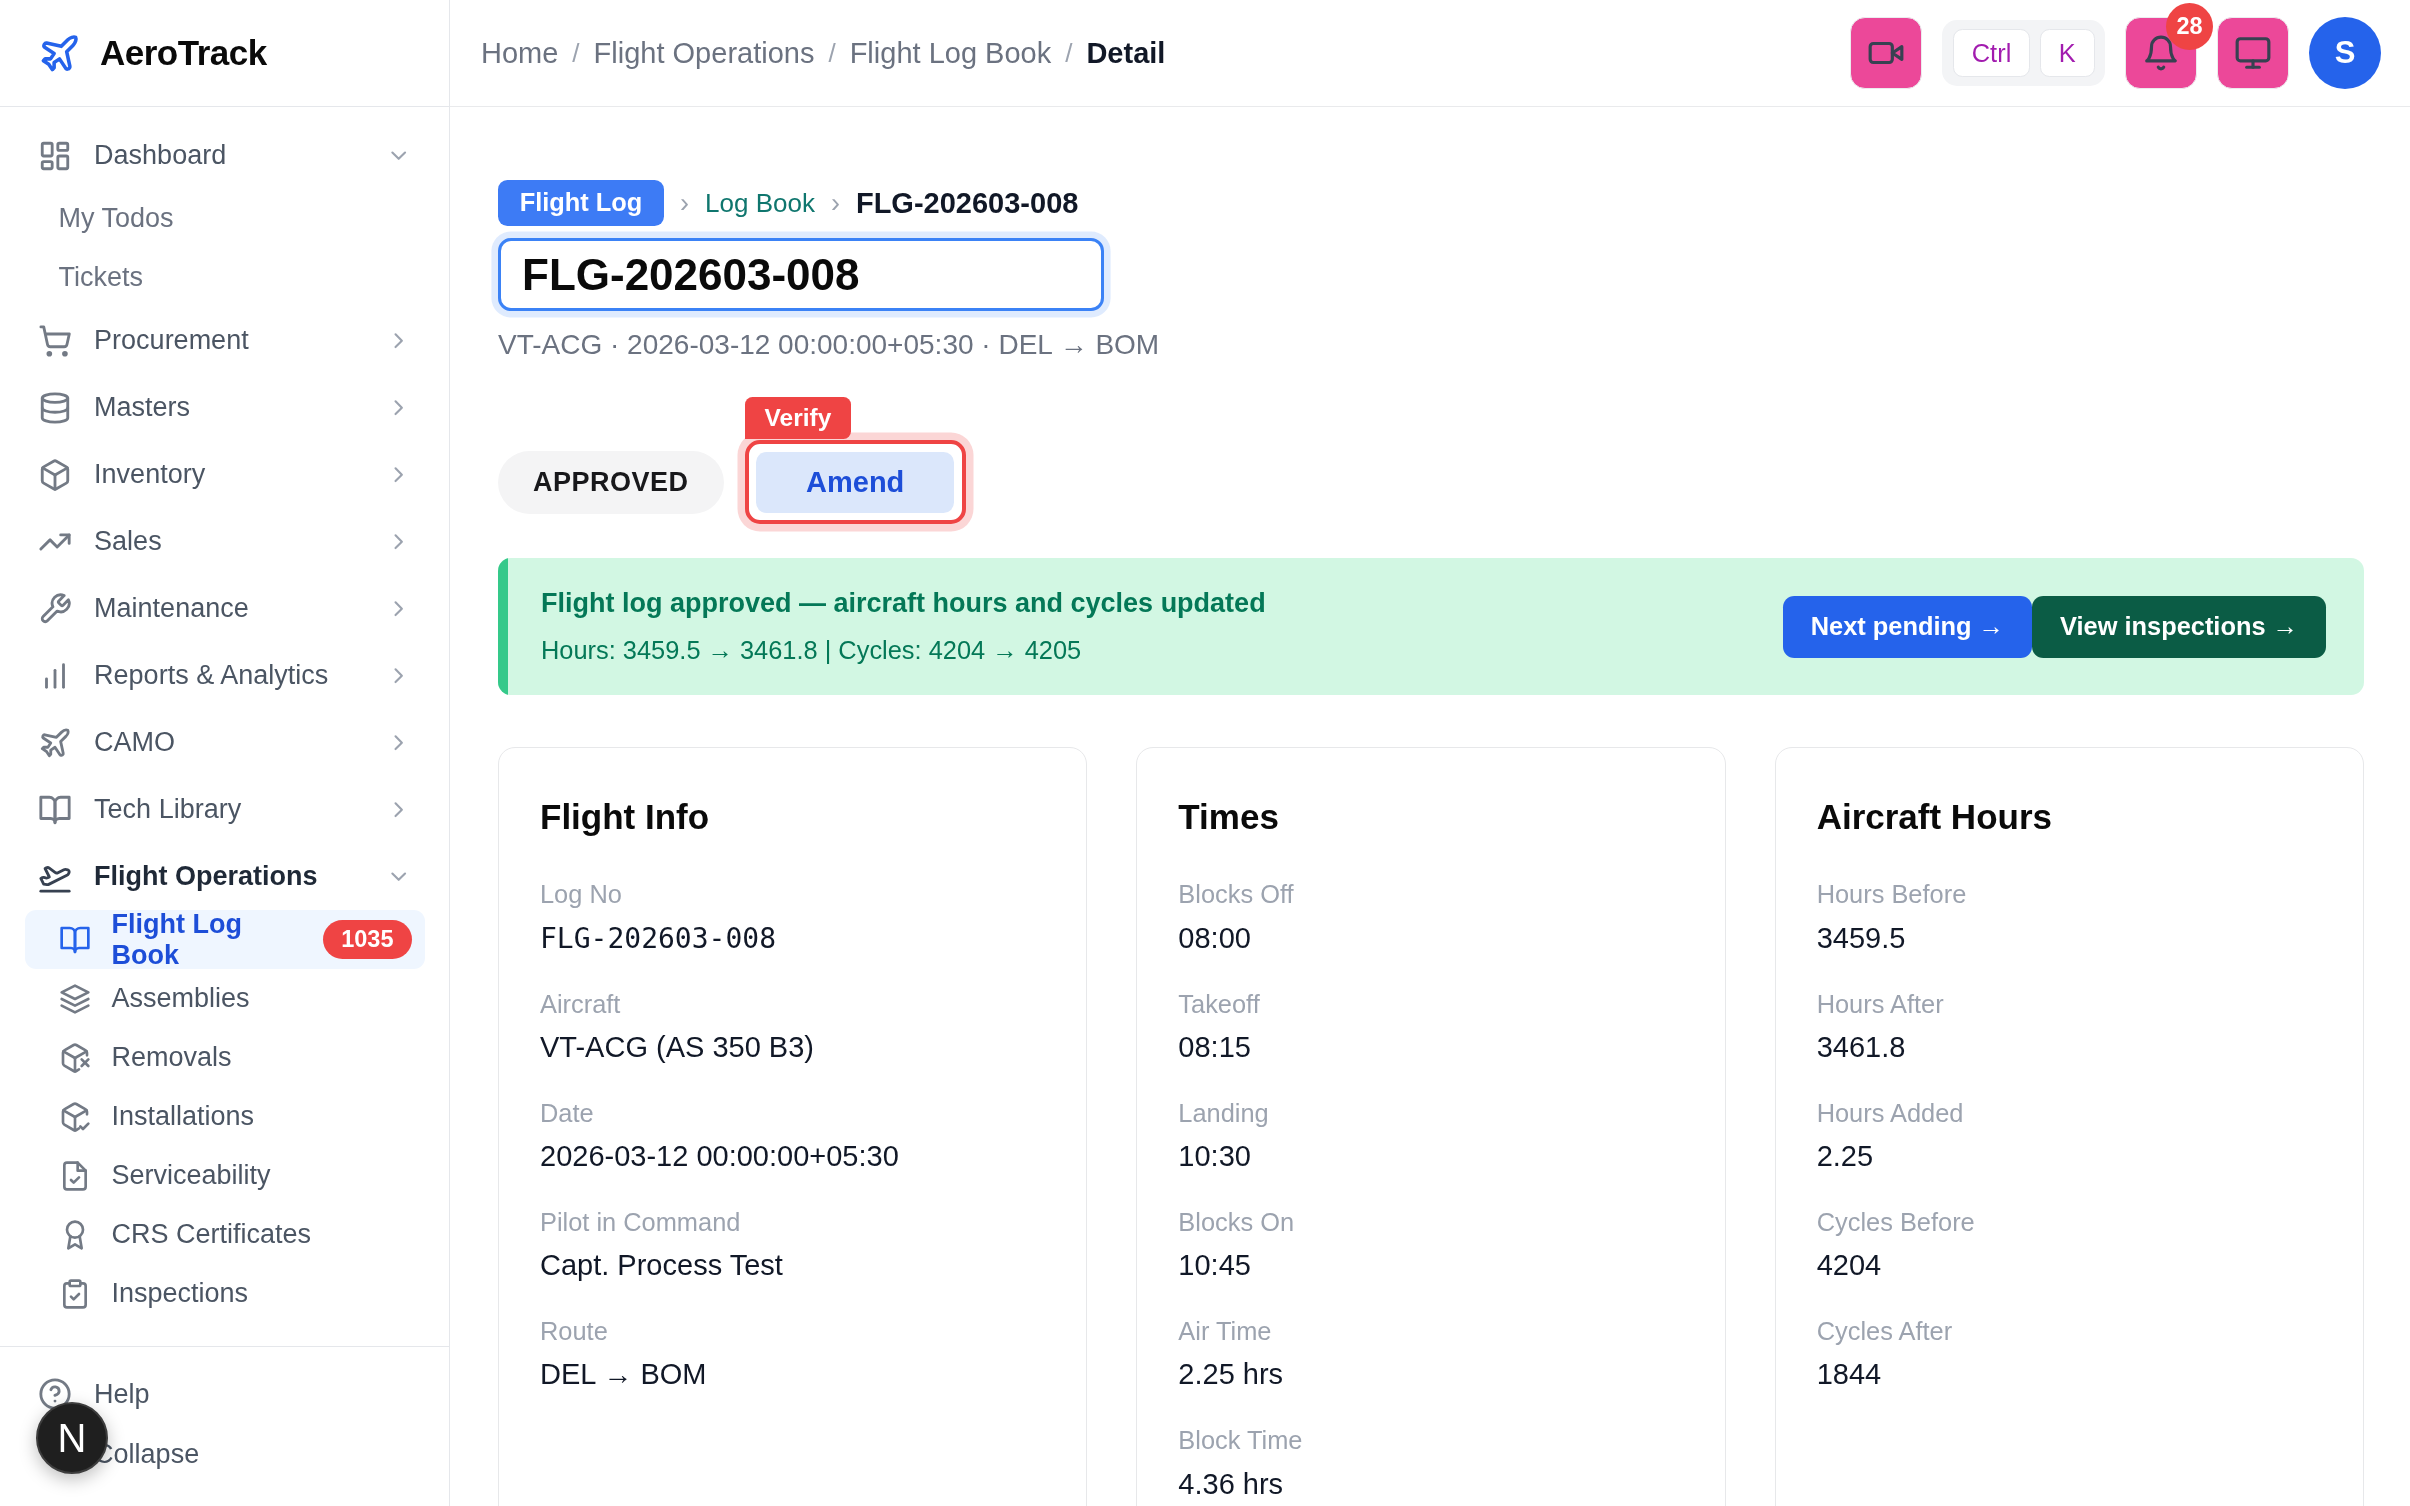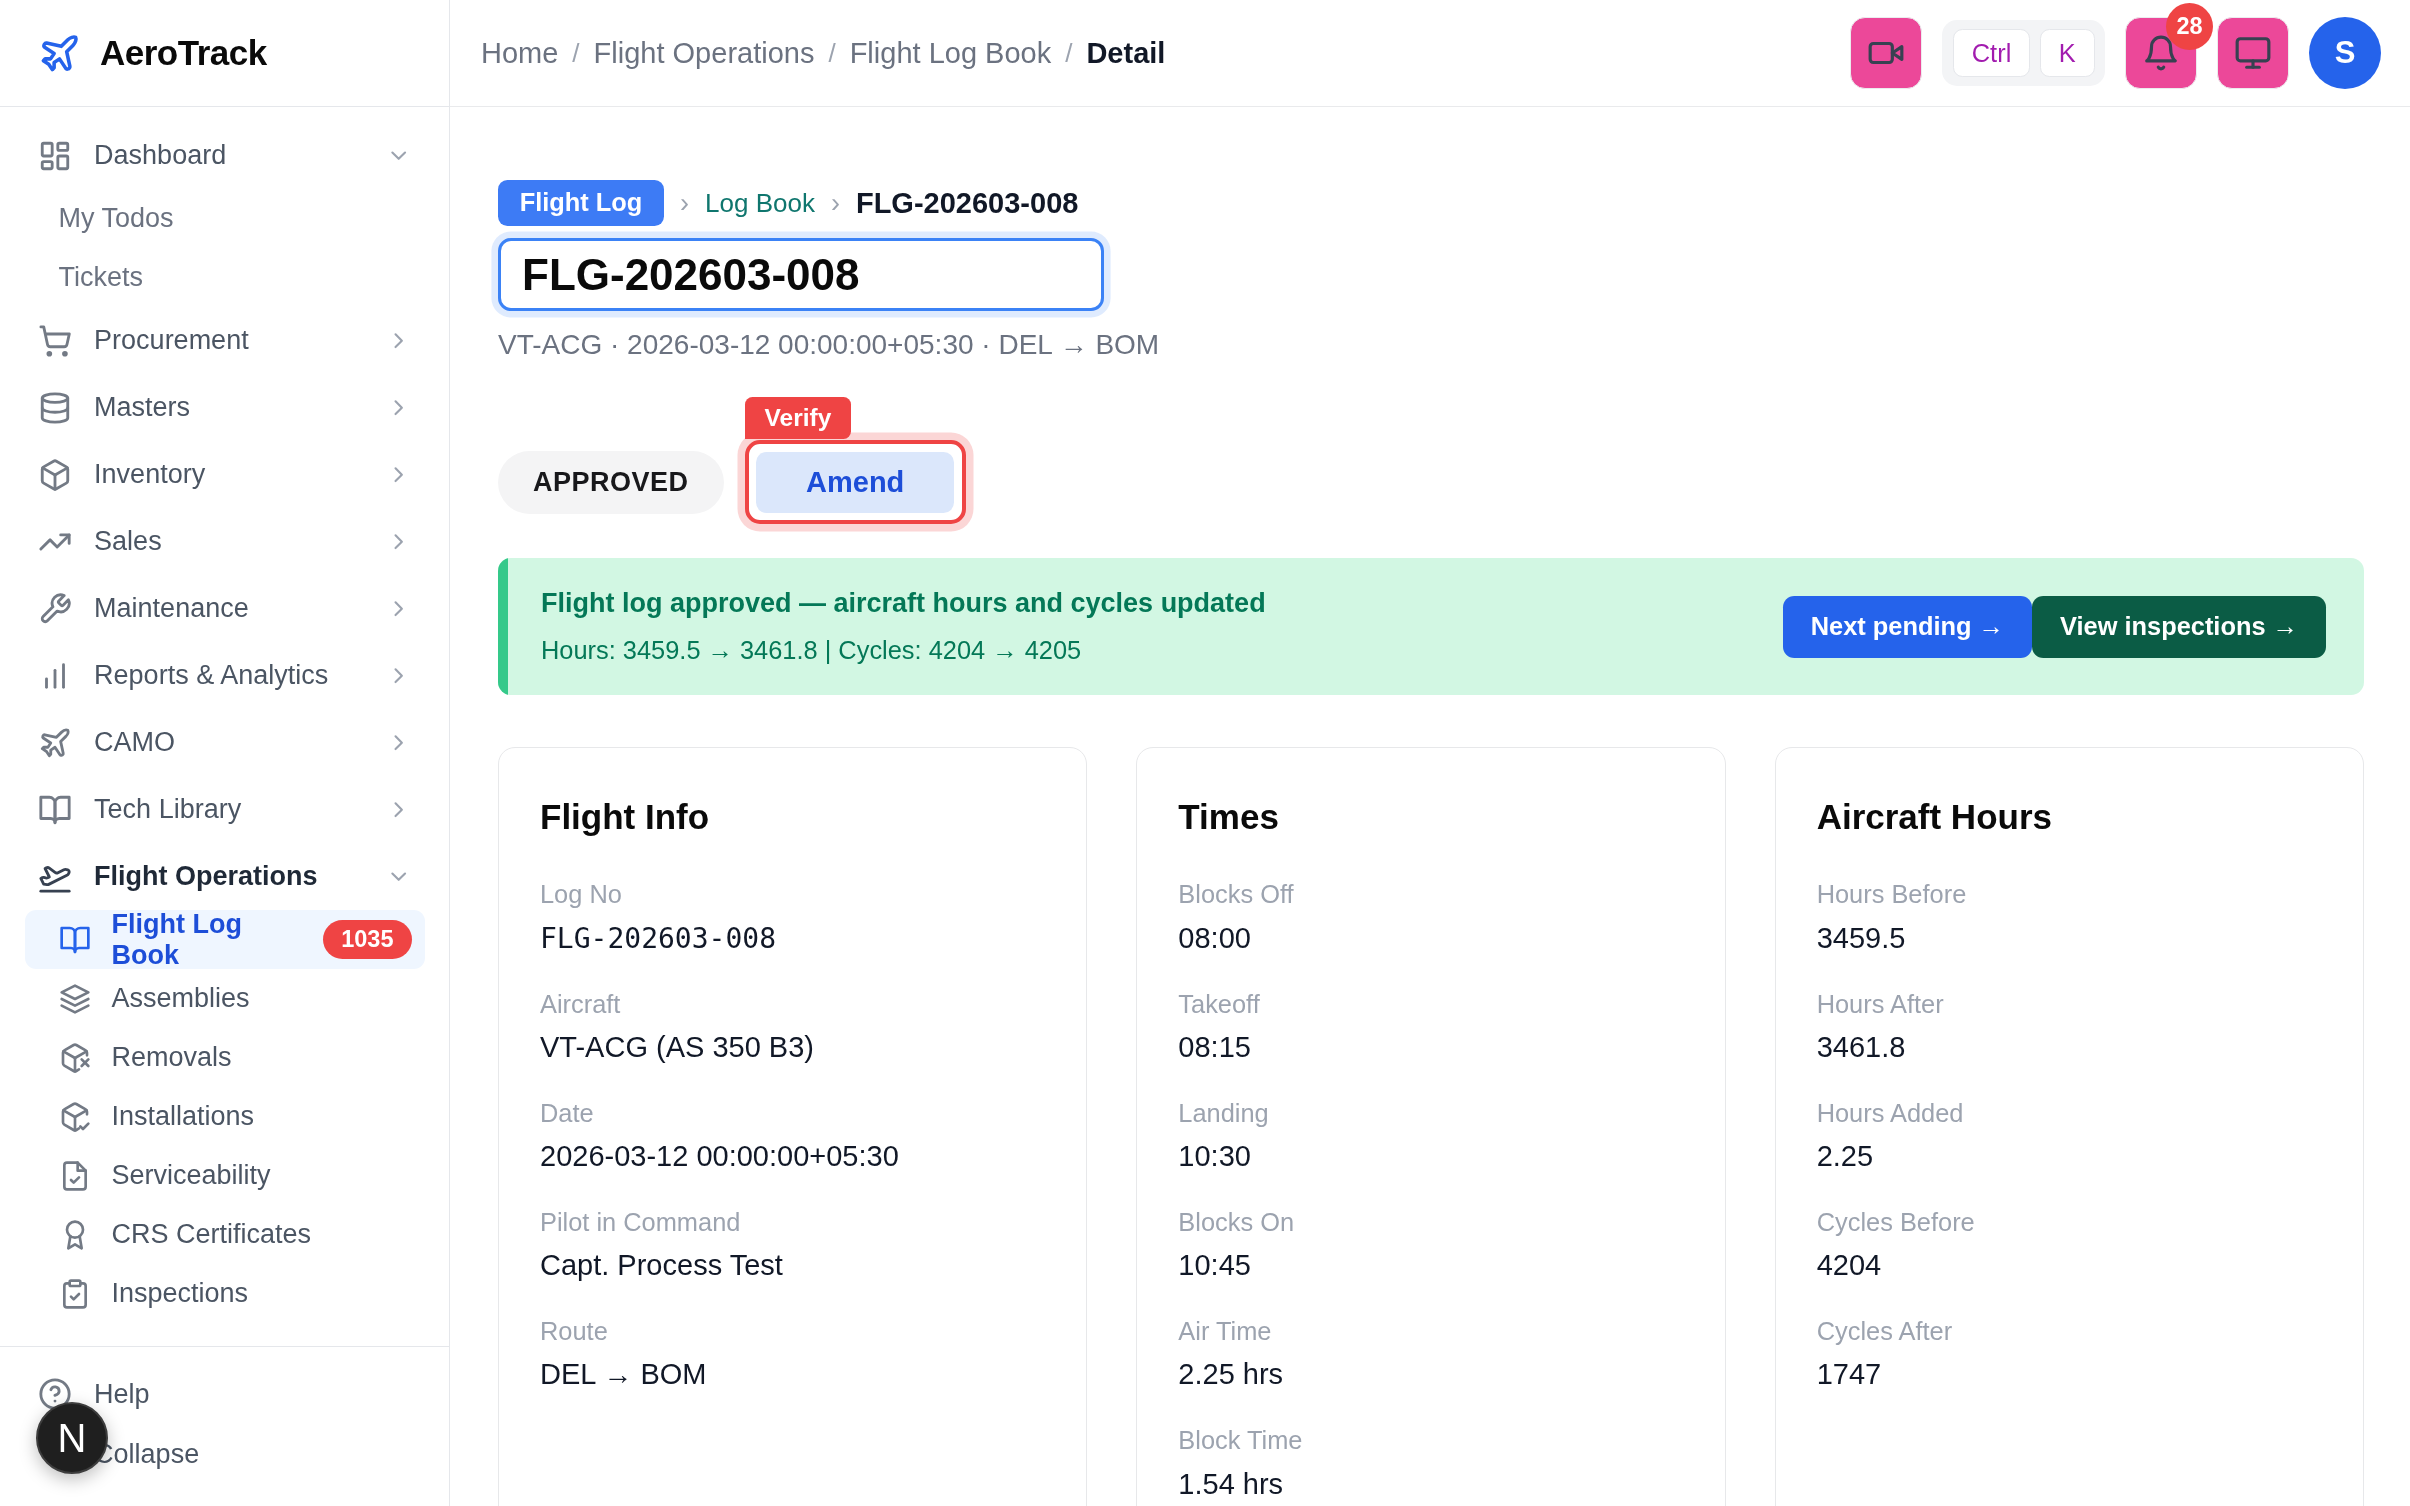--- a/index.html
+++ b/index.html
@@ -459,21 +459,21 @@
           <div class="field">
             <div class="field-label">Blocks On</div>
             <div class="field-value">10:45</div>
           </div>
           <div class="field">
             <div class="field-label">Air Time</div>
             <div class="field-value">2.25 hrs</div>
           </div>
           <div class="field">
             <div class="field-label">Block Time</div>
-            <div class="field-value">1.54 hrs</div>
+            <div class="field-value">4.36 hrs</div>
           </div>
         </section>
         <section class="card">
           <h2 class="card-title">Aircraft Hours</h2>
           <div class="field">
             <div class="field-label">Hours Before</div>
             <div class="field-value">3459.5</div>
           </div>
           <div class="field">
             <div class="field-label">Hours After</div>
@@ -482,19 +482,19 @@
           <div class="field">
             <div class="field-label">Hours Added</div>
             <div class="field-value">2.25</div>
           </div>
           <div class="field">
             <div class="field-label">Cycles Before</div>
             <div class="field-value">4204</div>
           </div>
           <div class="field">
             <div class="field-label">Cycles After</div>
-            <div class="field-value">1747</div>
+            <div class="field-value">1844</div>
           </div>
         </section>
       </div>
   </div>
 </div>
 
 
 </body></html>

